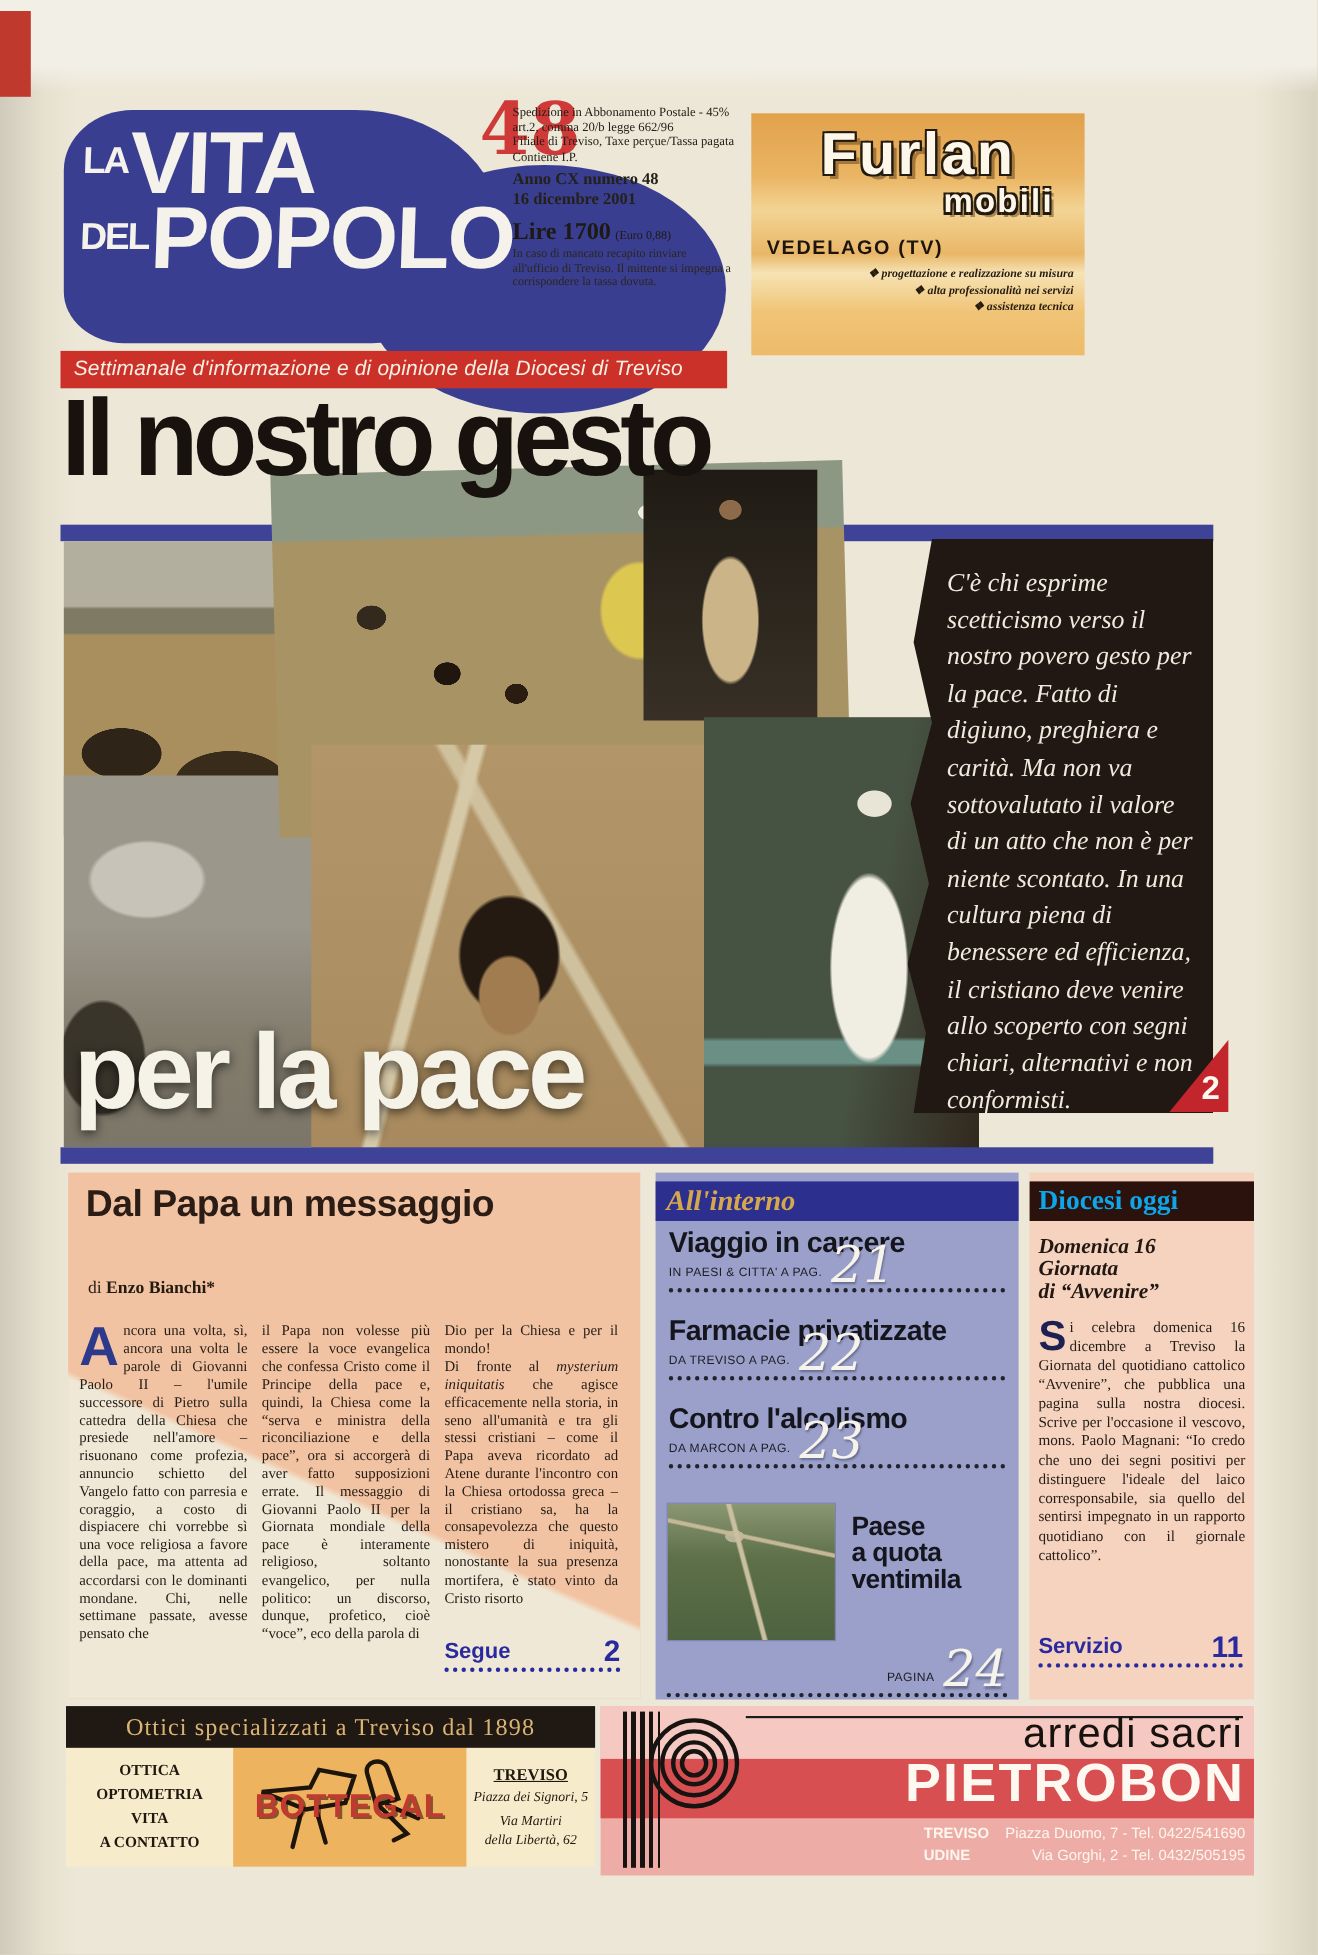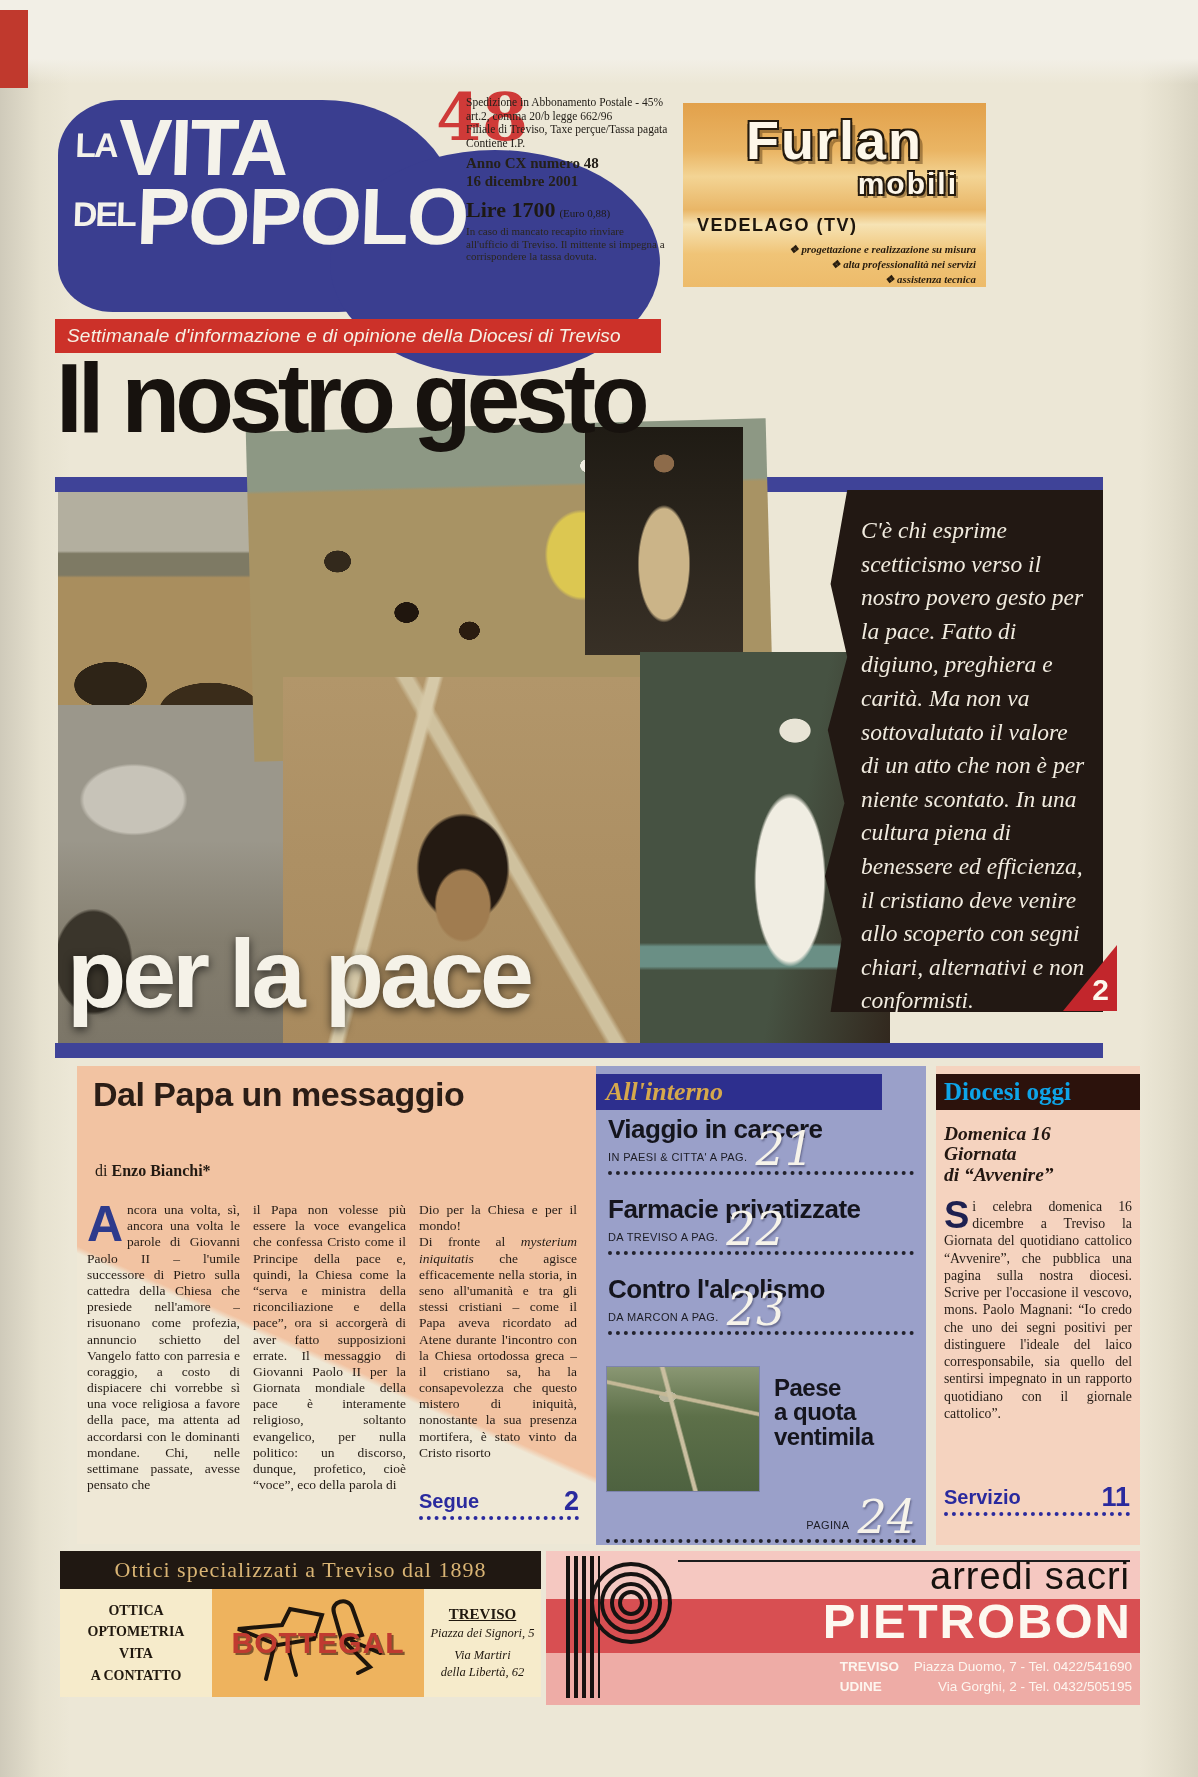--- a/index.html
+++ b/index.html
@@ -21,21 +21,21 @@
   .postal{left:466px;top:96px;width:218px;font-family:"Liberation Serif",serif;font-size:11.5px;line-height:1.18;color:#24201a;}
   .issue{font-weight:700;font-size:15px;margin-top:5px;line-height:1.15;}
   .price-row{left:466px;top:197px;font-family:"Liberation Serif",serif;color:#1d1914;}
   .price-big{font-weight:700;font-size:22px;}
   .price-small{font-size:11px;}
   .return-note{left:466px;top:225px;width:200px;font-family:"Liberation Serif",serif;font-size:11px;line-height:1.15;color:#2a261f;}
   .tagline-bar{left:55px;top:319px;width:606px;height:34px;background:#cc3129;z-index:3;display:flex;align-items:center;}
   .tagline-bar span{color:#f6f1e4;font-size:19px;font-style:italic;letter-spacing:.2px;padding-left:12px;white-space:nowrap;}
 
   
-  .furlan{left:683px;top:103px;width:303px;height:184px;
+  .furlan{left:683px;top:103px;width:303px;height:220px;
     background:linear-gradient(180deg,#e2a14b 0%,#eab564 26%,#f3d494 40%,#e9b667 58%,#f6e3b4 66%,#f0c477 82%,#edbb6a 100%);}
   .furlan-b1{margin:10px 0 0 0;text-align:center;font-size:54px;font-weight:800;letter-spacing:2px;color:#fdf7ea;line-height:1;
     text-shadow:-2px -2px 0 #241a0e,2px -2px 0 #241a0e,-2px 2px 0 #241a0e,2px 2px 0 #241a0e,5px 5px 0 rgba(80,50,15,.45);}
   .furlan-b2{text-align:right;margin:2px 28px 0 0;font-size:30px;font-weight:800;letter-spacing:2px;color:#fdf7ea;line-height:1;
     text-shadow:-2px -2px 0 #241a0e,2px -2px 0 #241a0e,-2px 2px 0 #241a0e,2px 2px 0 #241a0e,4px 4px 0 rgba(80,50,15,.45);}
   .furlan-loc{margin:16px 0 0 14px;font-size:18px;font-weight:700;letter-spacing:1.5px;color:#1d150c;}
   .furlan-bullets{margin:6px 10px 0 0;text-align:right;font-family:"Liberation Serif",serif;font-style:italic;font-weight:700;font-size:10.8px;line-height:1.4;color:#271c0e;}
 
   
   .headline-top{left:56px;top:348px;font-size:99px;font-weight:800;letter-spacing:-5px;color:#17120e;line-height:1;transform:scaleX(.97);transform-origin:left;white-space:nowrap;z-index:4;}
@@ -80,38 +80,38 @@
       linear-gradient(180deg,transparent 74%,#6a8f85 75% 80%,transparent 81%),
       linear-gradient(100deg,#465242 60%,#32281e 100%);}
   .dark-panel{left:770px;top:13px;width:278px;height:522px;background:#221813;
     clip-path:polygon(8% 0,100% 0,100% 100%,2% 100%,6% 86%,0% 74%,7% 60%,1% 46%,8% 32%,2% 18%);}
   .standfirst{padding:24px 18px 0 36px;font-family:"Liberation Serif",serif;font-style:italic;font-size:23.5px;line-height:1.43;color:#f1ebdf;}
   .per-la-pace{left:12px;top:448px;font-size:97px;font-weight:800;letter-spacing:-4px;color:#f5f2e8;line-height:1;text-shadow:0 3px 10px rgba(0,0,0,.65);z-index:9;white-space:nowrap;}
   .page-ref-tri{left:1008px;top:468px;width:54px;height:66px;background:#c2262c;clip-path:polygon(100% 0,100% 100%,0 100%);z-index:10;}
   .page-ref-tri span{position:absolute;right:8px;bottom:4px;color:#fdf8ee;font-size:30px;font-weight:800;}
 
   
-  .papa{left:77px;top:1066px;width:520px;height:478px;
+  .papa{left:62px;top:1066px;width:520px;height:478px;
     background:linear-gradient(204deg,rgba(239,232,214,0) 58%,#efe8d6 59%),#f2c3a2;}
   .papa-headline{position:absolute;left:16px;top:12px;font-size:34px;font-weight:800;letter-spacing:-.5px;line-height:.98;color:#2b1d16;}
   .papa-byline{position:absolute;left:18px;top:96px;font-family:"Liberation Serif",serif;font-size:16px;color:#231a12;}
   .papa-byline b{font-weight:700;}
   .pcol{position:absolute;top:136px;width:153px;height:342px;overflow:hidden;
     font-family:"Liberation Serif",serif;font-size:13.5px;line-height:1.2;text-align:justify;color:#241c16;}
   .pcol p{margin:0;}
   .dropcap{float:left;font-family:"Liberation Sans",sans-serif;font-weight:800;font-size:50px;line-height:.82;color:#2d3a8c;margin:2px 4px 0 0;}
   .ital{font-style:italic;}
   .segue-row{position:absolute;left:342px;top:424px;width:160px;display:flex;justify-content:space-between;align-items:flex-end;
     border-bottom:4px dotted #2a2a9e;padding-bottom:3px;color:#2a2a9e;}
   .segue-label{font-size:20px;font-weight:800;}
   .segue-num{font-size:27px;font-weight:800;line-height:.8;}
 
   
   .interno{left:596px;top:1066px;width:330px;height:479px;background:#9aa0c9;}
-  .int-bar{position:absolute;left:0;top:8px;width:286px;height:36px;background:#2d2f8e;display:flex;align-items:center;}
+  .int-bar{position:absolute;left:0;top:8px;width:330px;height:36px;background:#2d2f8e;display:flex;align-items:center;}
   .int-bar span{font-family:"Liberation Serif",serif;font-style:italic;font-weight:700;font-size:26px;color:#d6a84c;padding-left:10px;}
   .int-items{position:absolute;left:12px;top:50px;width:306px;}
   .int-item{margin-bottom:21px;}
   .int-title{font-size:26px;font-weight:800;letter-spacing:-.5px;color:#15151d;line-height:1;}
   .int-row{display:flex;align-items:flex-end;border-bottom:4px dotted #22222c;padding-bottom:3px;margin-top:-10px;}
   .int-src{font-size:11px;letter-spacing:.4px;color:#1c1c24;margin:0 8px 5px 0;}
   .big-num{font-family:"DejaVu Serif",serif;font-style:italic;font-size:46px;line-height:.78;color:#f6f3ea;text-shadow:1px 2px 2px rgba(30,30,60,.4);}
   .int-feature{position:absolute;left:10px;top:300px;width:310px;}
   .feat-flex{display:flex;}
   .feat-photo{width:152px;height:124px;flex:none;border:1px solid #7d83ad;

